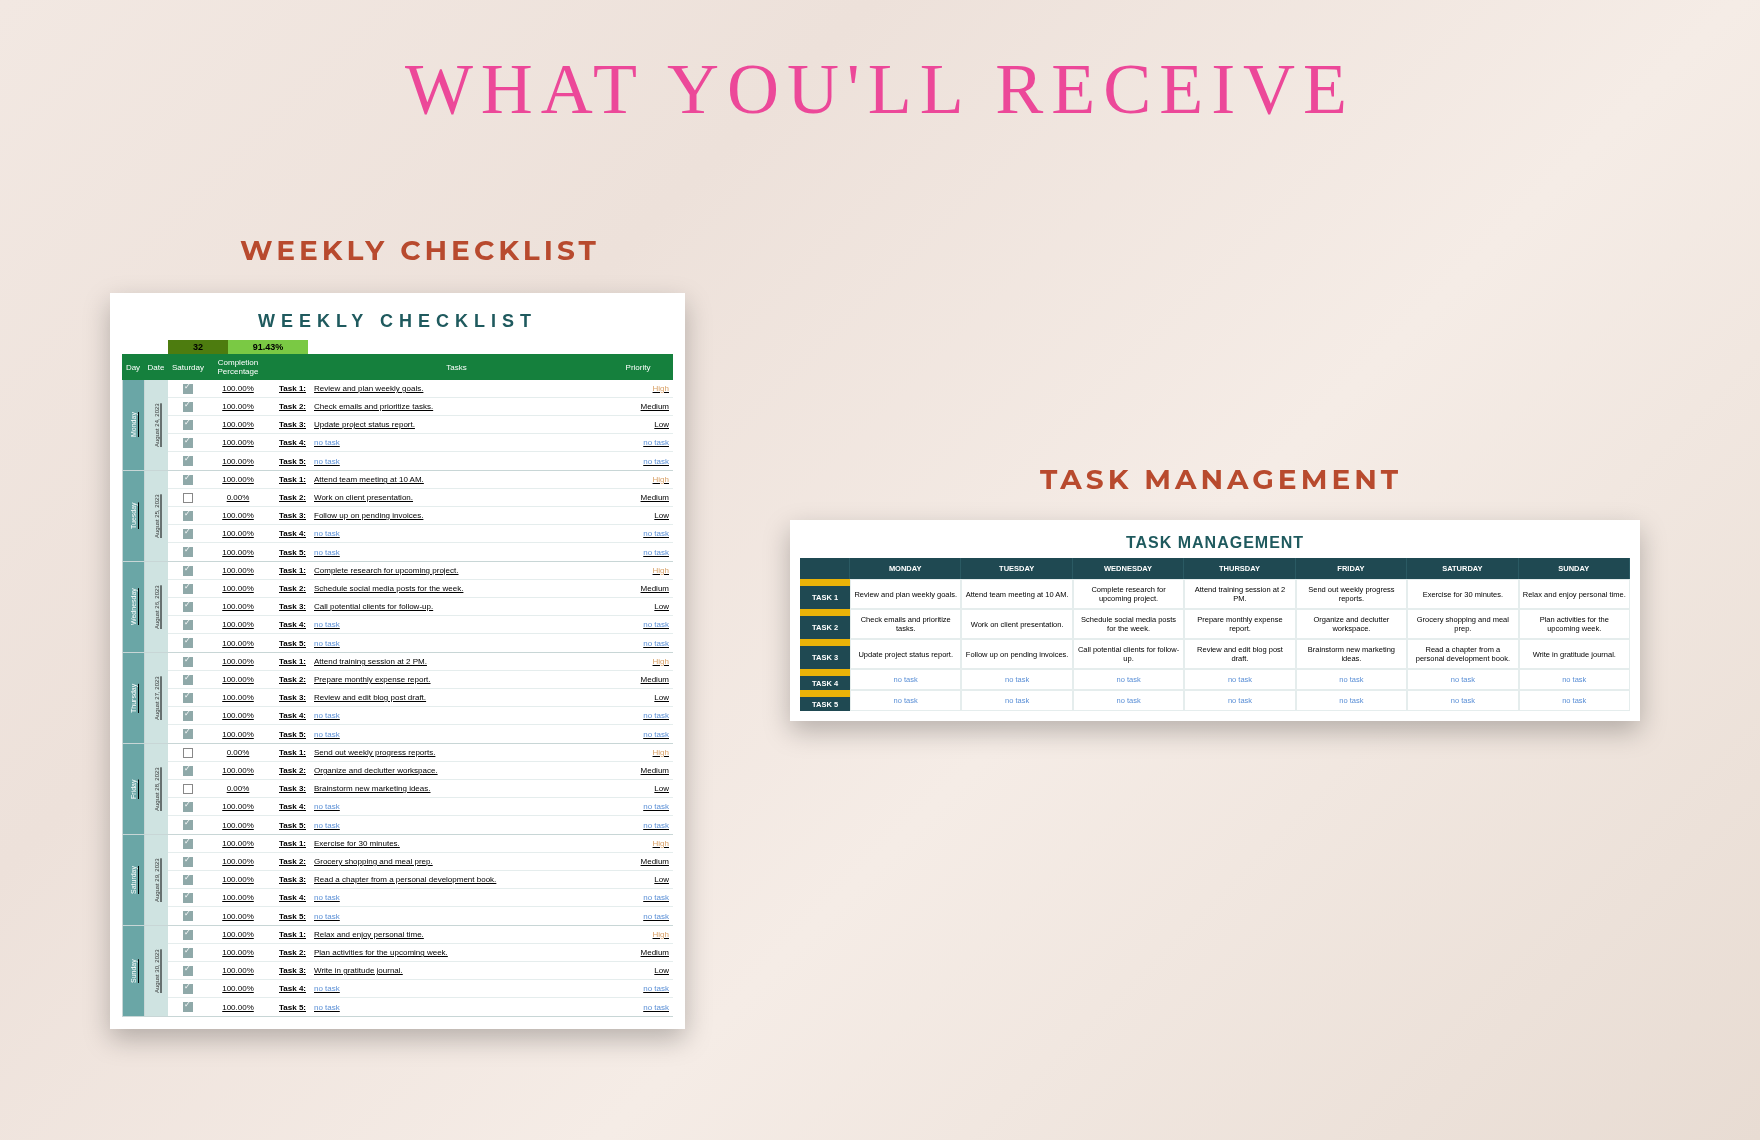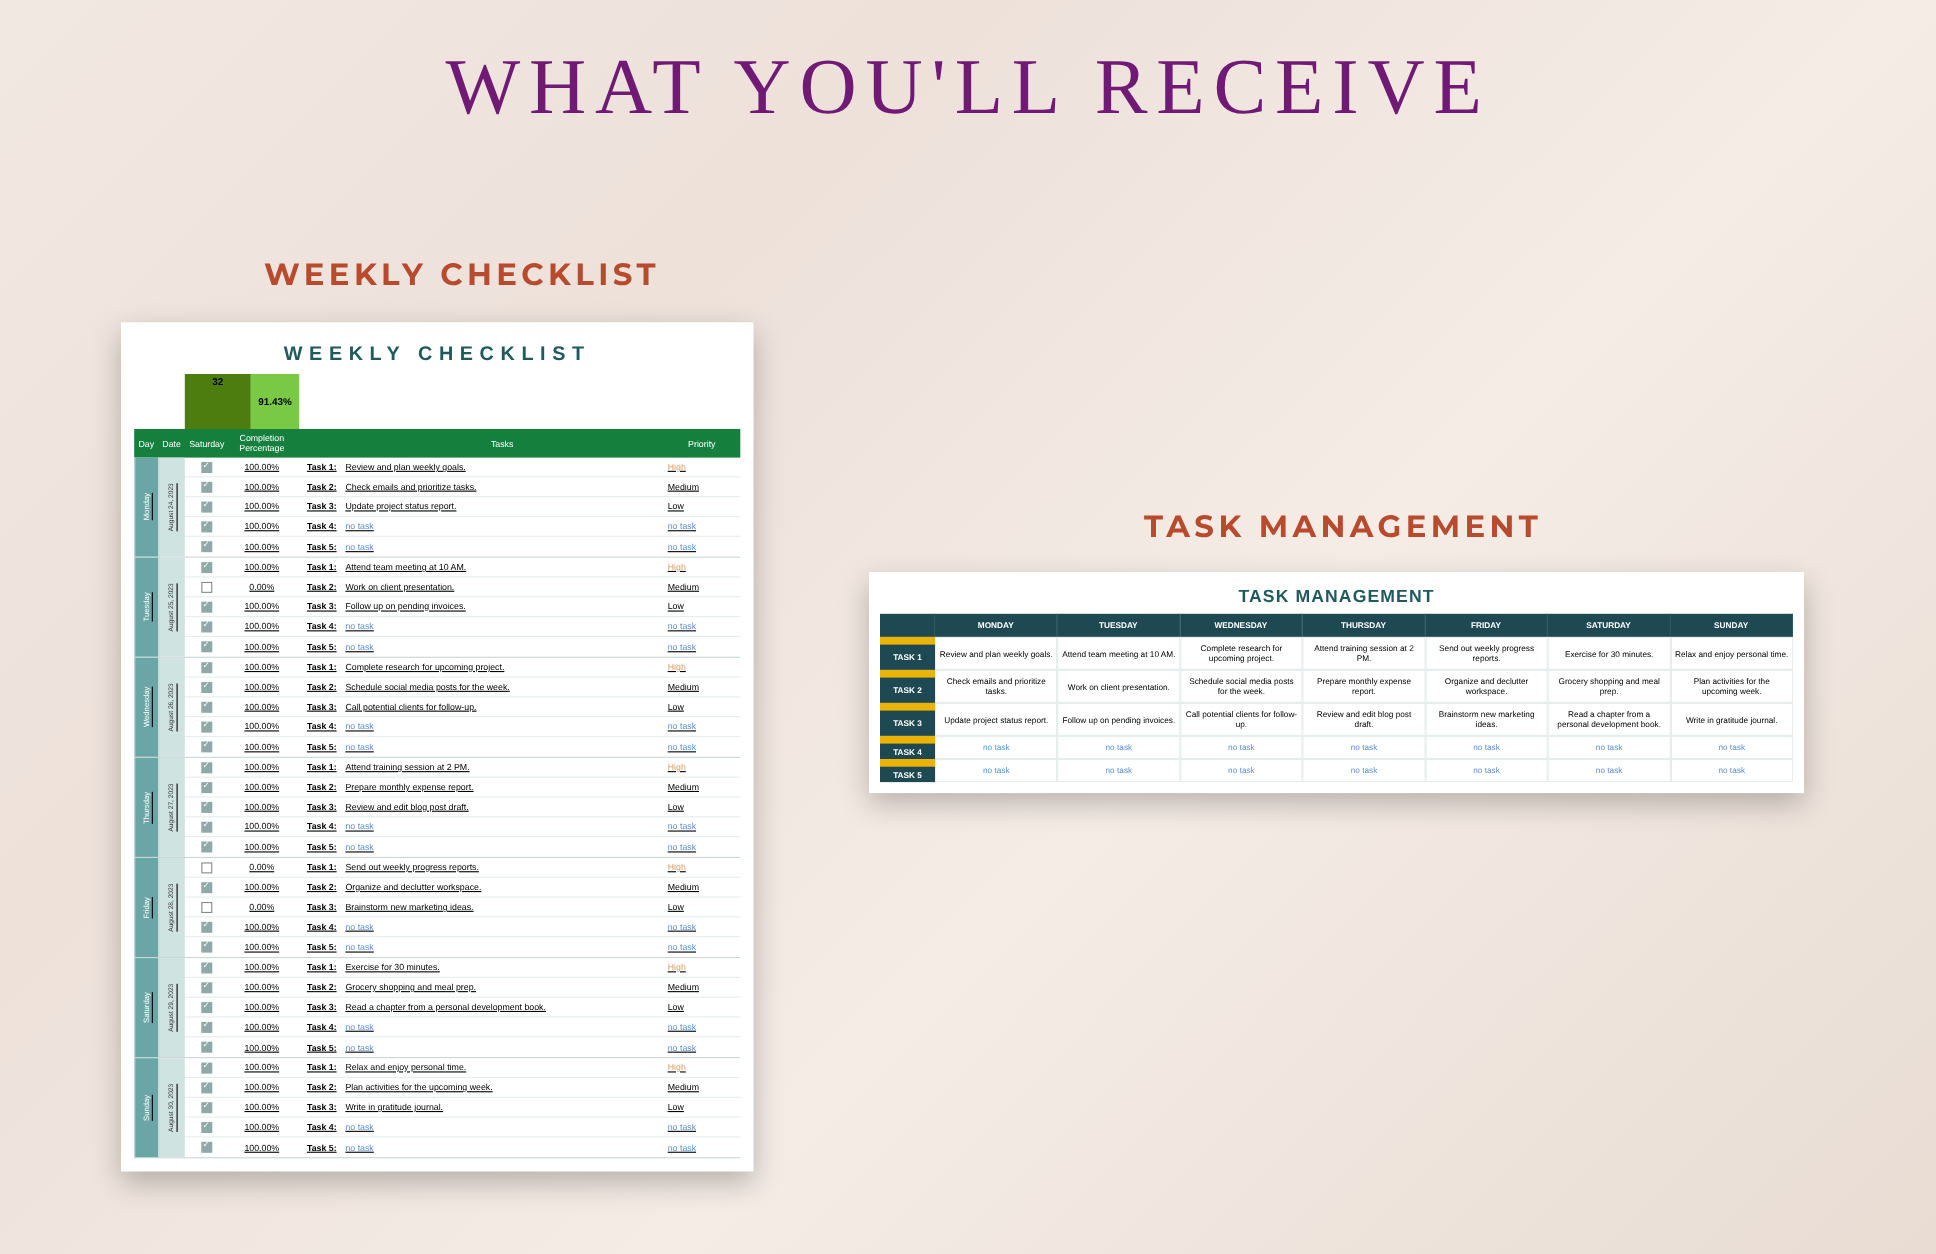--- a/index.html
+++ b/index.html
@@ -7,25 +7,25 @@
     width: 1760px;
     height: 1140px;
     background: linear-gradient(135deg, #f2e8e2 0%, #ede1da 30%, #f5ece6 60%, #e8dcd3 100%);
     font-family: -apple-system, BlinkMacSystemFont, "Segoe UI", Arial, sans-serif;
     overflow: hidden;
     position: relative;
   }
   .page-title {
     width: 100%;
     text-align: center;
-    padding-top: 38px;
+    padding-top: 48px;
     font-family: "Didot", "Bodoni MT", Georgia, serif;
     font-size: 72px;
     letter-spacing: 8px;
-    color: #701a75;
+    color: #ec4899;
     font-weight: 400;
   }
   .section-label {
     font-family: "Montserrat", Arial, sans-serif;
     font-weight: 700;
     letter-spacing: 4px;
     color: #b84a2e;
     font-size: 28px;
   }
   .label-weekly { position: absolute; left: 240px; top: 233px; }
@@ -44,21 +44,21 @@
   .wc-title {
     text-align: center;
     color: #1f5a5e;
     font-weight: 700;
     letter-spacing: 6px;
     font-size: 18px;
     margin: 6px 0 8px;
   }
   .wc-top { display:flex; gap:0; margin-bottom:0; }
   .wc-top .count { background:#4d7c0f; width:60px; text-align:center; font-size:9px; font-weight:700; padding:2px 0;}
-  .wc-top .pct   { background:#7ac944; width:44px; text-align:center; font-size:9px; font-weight:700; padding:20px 0;}
+  .wc-top .pct   { background:#7ac944; width:80px; text-align:center; font-size:9px; font-weight:700; padding:2px 0;}
   .wc-header {
     display:grid;
     grid-template-columns: 22px 24px 40px 60px 42px 1fr 70px;
     background:#15803d;
     color:#fff;
     font-size:8px;
     align-items:center;
     text-align:center;
   }
   .wc-header div { padding:4px 2px; }
@@ -100,21 +100,21 @@
   .chk { display:flex; justify-content:center;}
   .chk span {
     width:10px; height:10px; background:#8fa9a9; display:inline-block; position:relative;
   }
   .chk span.checked::after {
     content:"✓"; color:#fff; font-size:8px; position:absolute; left:1px; top:-2px;
   }
   .chk span.unchecked { background:#fff; border:1px solid #888;}
   .pctcell { text-align:center; }
   .tasklbl { font-weight:700; text-align:right; padding-right:6px;}
-  .prio { text-align:left; }
+  .prio { text-align:right; }
   .prio-high { color:#d9a066; }
   .notask { color:#5a8fd6; }
 
   
   .card-task {
     position: absolute;
     left: 790px;
     top: 520px;
     width: 850px;
     background:#fff;

